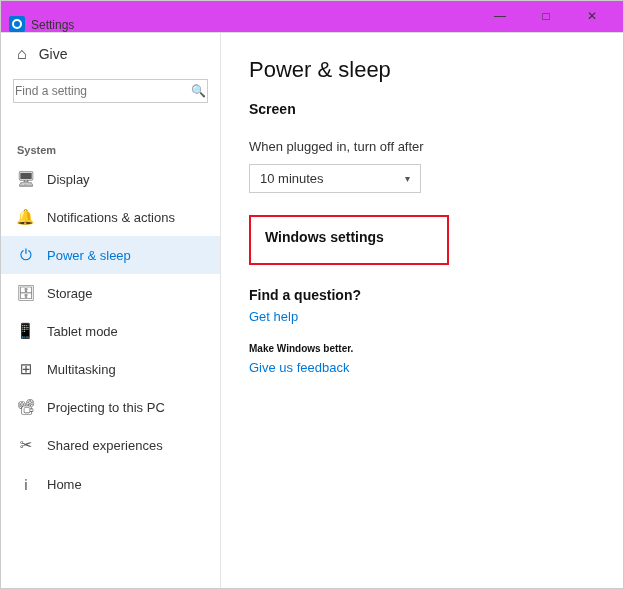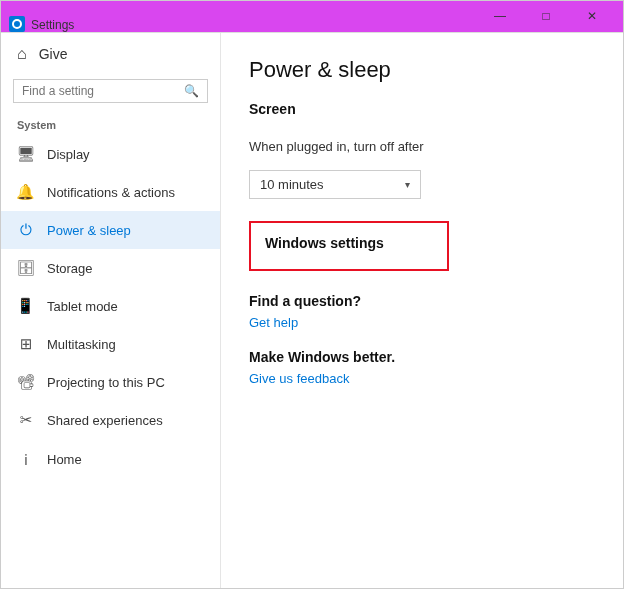--- a/index.html
+++ b/index.html
@@ -89,41 +89,42 @@
     }
     .sidebar-home-icon {
       margin-right: 12px;
       font-size: 16px;
     }
     .search-box {
       margin: 4px 12px 8px;
       display: flex;
       align-items: center;
       border: 1px solid #ccc;
-      padding: 4px 8px;
+      padding: 4px 1px;
       background: #fff;
     }
     .search-input {
       border: none;
       outline: none;
       font-size: 12px;
       color: #666;
       flex: 1;
       background: transparent;
     }
     .search-icon {
       font-size: 12px;
       color: #666;
     }
     .sidebar-section-label {
       font-size: 11px;
       font-weight: 600;
       color: #666;
       padding: 8px 16px 4px;
       text-transform: none;
+      margin-top: 25px;
     }
     .sidebar-item {
       display: flex;
       align-items: center;
       padding: 10px 16px;
       cursor: pointer;
       font-size: 13px;
       color: #333;
       text-decoration: none;
     }
@@ -157,21 +158,21 @@
     }
     .section-title {
       font-size: 14px;
       font-weight: 600;
       color: #111;
       margin-bottom: 22px;
     }
     .setting-label {
       font-size: 13px;
       color: #333;
-      margin-bottom: 16px;
+      margin-bottom: 10px;
     }
     .dropdown-wrapper {
       display: flex;
       align-items: center;
       border: 1px solid #ccc;
       padding: 6px 10px;
       background: #fff;
       width: 172px;
       cursor: pointer;
       font-size: 13px;
@@ -208,21 +209,21 @@
     .question-title {
       font-size: 14px;
       font-weight: 600;
       color: #111;
       margin-bottom: 4px;
     }
     .better-section {
       margin-bottom: 18px;
     }
     .better-title {
-      font-size: 14px;
+      font-size: 10px;
       font-weight: 600;
       color: #111;
       margin-bottom: 4px;
     }
   </style>
 </head>
 <body>
 
 <div class="window">
 

